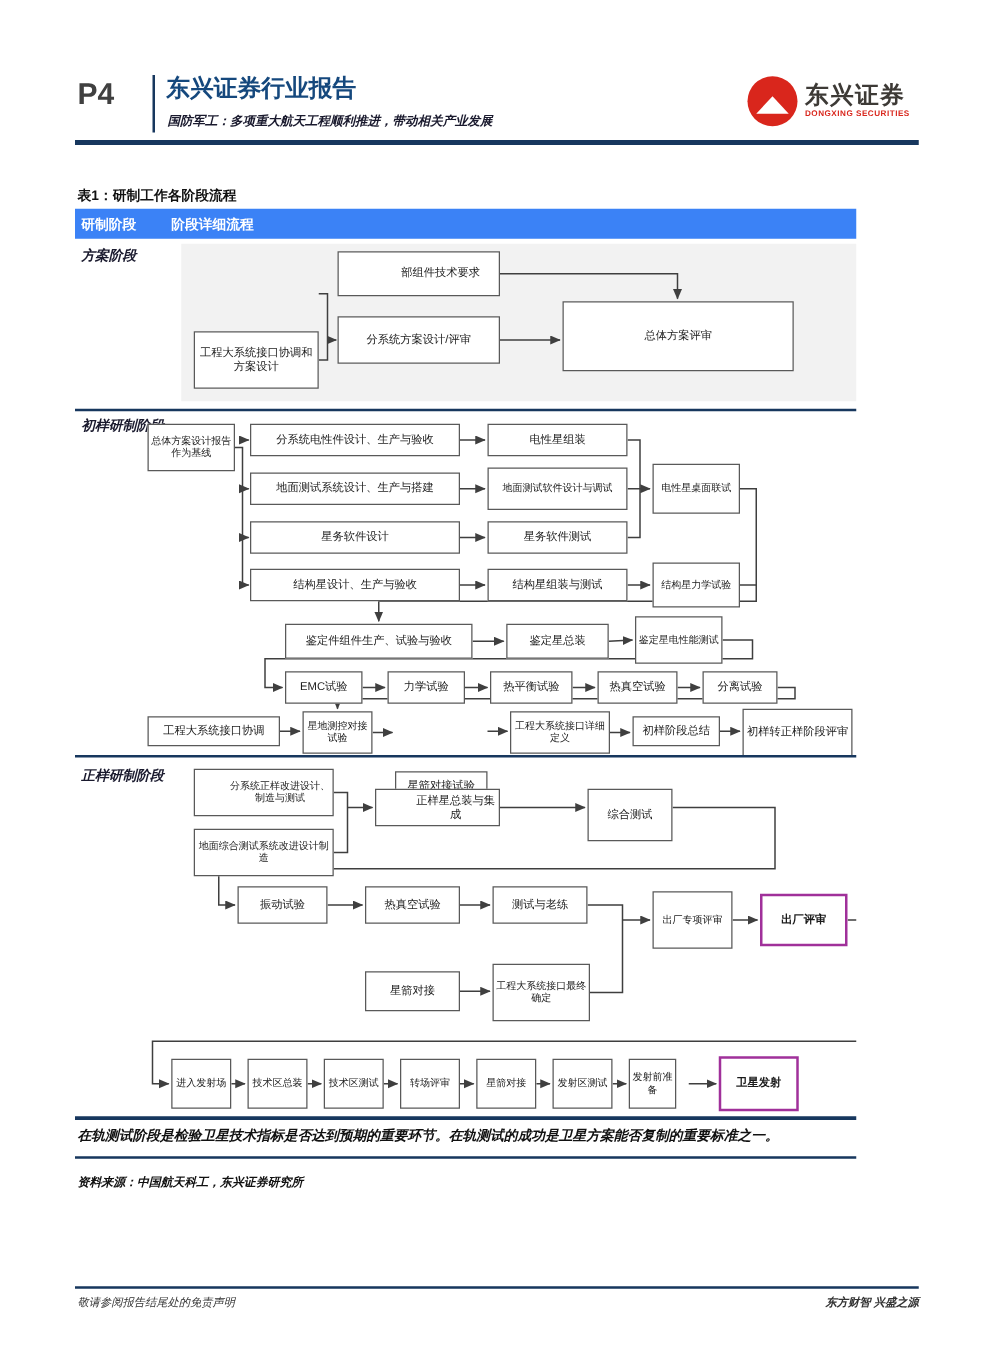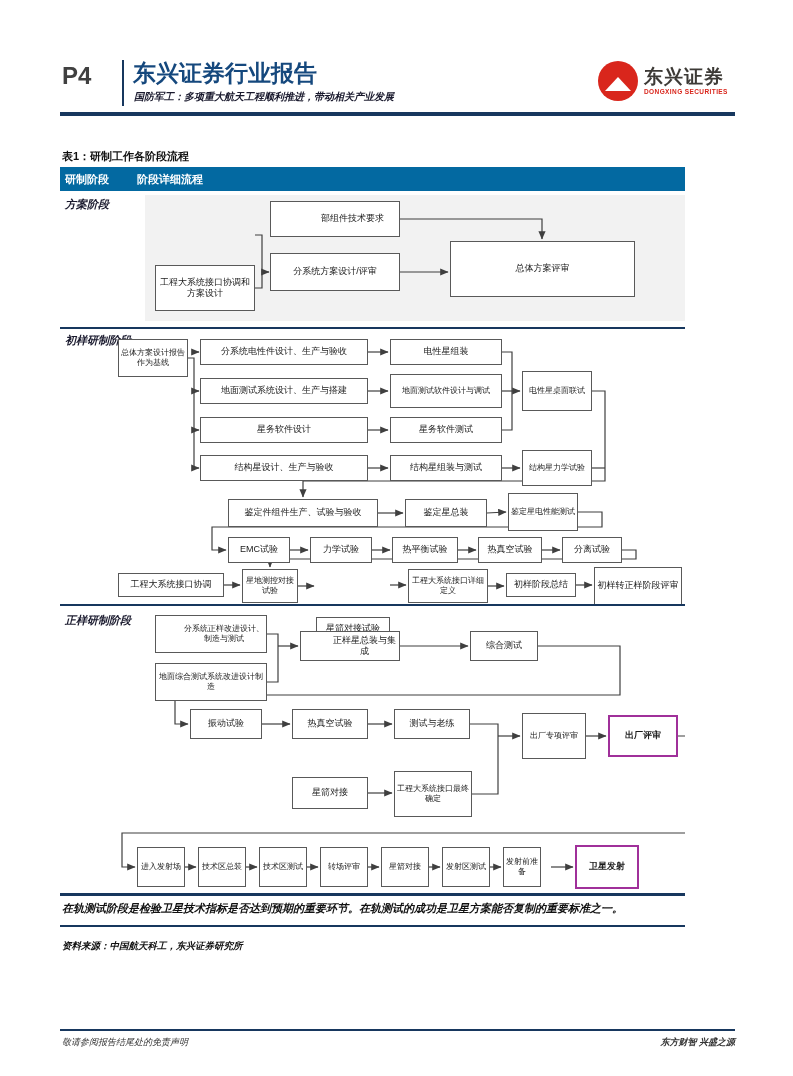--- a/index.html
+++ b/index.html
@@ -2,33 +2,33 @@
 <html><head>
 <meta charset="utf-8">
 <style>
   html,body{margin:0;padding:0;}
   body{width:793px;height:1076px;background:#ffffff;position:relative;
        font-family:"Liberation Sans","DejaVu Sans",sans-serif;color:#222;}
   .abs{position:absolute;}
   
   .page-num{left:62px;top:62px;font-size:24px;color:#404040;font-weight:bold;}
   .hdr-divider{left:122px;top:60px;width:2px;height:46px;background:#17375E;}
-  .hdr-title{left:133px;top:58px;font-size:23px;font-weight:bold;color:#15487d;}
+  .hdr-title{left:133px;top:58px;font-size:19px;font-weight:bold;color:#15487d;}
   .hdr-sub{left:134px;top:90px;font-size:10px;font-weight:bold;font-style:italic;color:#1a1a2e;}
   .logo{left:598px;top:58px;width:145px;height:46px;display:flex;align-items:center;}
   .logo-mark{width:40px;height:40px;border-radius:50%;background:#D9261C;position:relative;flex:0 0 auto;}
   .logo-mark::after{content:"";position:absolute;left:7px;top:16px;width:0;height:0;
      border-left:13px solid transparent;border-right:13px solid transparent;border-bottom:14px solid #ffffff;}
   .logo-text{margin-left:6px;line-height:1;}
   .logo-cn{font-size:19px;font-weight:bold;color:#3d3a36;letter-spacing:1px;}
   .logo-en{font-size:6.5px;color:#D9261C;font-weight:bold;letter-spacing:0.4px;margin-top:3px;}
   .hdr-rule{left:60px;top:112px;width:675px;height:4px;background:#17375E;}
   
   .tbl-title{left:62px;top:149px;font-size:11px;font-weight:bold;color:#111;}
-  .tbl-head{left:60px;top:167px;width:625px;height:24px;background:#0369a1;color:#fff;
+  .tbl-head{left:60px;top:167px;width:625px;height:24px;background:#3b82f6;color:#fff;
             display:flex;align-items:center;font-size:11px;font-weight:bold;}
   .tbl-head .c1{margin-left:5px;width:72px;}
   .row{left:60px;width:625px;}
   .row-sep{left:60px;width:625px;height:2px;background:#17375E;}
   .stage-label{position:absolute;left:5px;top:8px;font-size:11px;font-weight:bold;font-style:italic;color:#1a1a2e;white-space:nowrap;}
   .panel{position:absolute;background:#F2F2F2;}
   .fbox{position:absolute;border:1px solid #595959;background:#ffffff;box-sizing:border-box;
         display:flex;align-items:center;justify-content:center;text-align:center;
         font-size:9px;line-height:1.25;color:#1a1a1a;padding:1px 2px;}
   .fbox.sm{font-size:8px;}
@@ -176,21 +176,21 @@
     <polyline points="186,260 197,260" marker-end="url(#ah3)"></polyline>
     <polyline points="247,260 258,260" marker-end="url(#ah3)"></polyline>
     <polyline points="308,260 319,260" marker-end="url(#ah3)"></polyline>
     <polyline points="369,260 380,260" marker-end="url(#ah3)"></polyline>
     <polyline points="430,260 441,260" marker-end="url(#ah3)"></polyline>
     <polyline points="491,260 513,260" marker-end="url(#ah3)"></polyline>
   </svg>
   <div class="fbox sm" style="left:95px;top:8px;width:112px;height:38px;padding-left:28px;">分系统正样改进设计、制造与测试</div>
   <div class="fbox sm" style="left:95px;top:56px;width:112px;height:38px;">地面综合测试系统改进设计制造</div>
   <div class="fbox" style="left:240px;top:24px;width:100px;height:30px;padding-left:31px;">正样星总装与集成</div>
-  <div class="fbox" style="left:410px;top:24px;width:68px;height:30px;">综合测试</div>
+  <div class="fbox" style="left:410px;top:24px;width:68px;height:42px;">综合测试</div>
   <div class="fbox" style="left:130px;top:102px;width:72px;height:30px;">振动试验</div>
   <div class="fbox" style="left:232px;top:102px;width:76px;height:30px;">热真空试验</div>
   <div class="fbox" style="left:334px;top:102px;width:76px;height:30px;">测试与老练</div>
   <div class="fbox sm" style="left:462px;top:106px;width:64px;height:46px;">出厂专项评审</div>
   <div class="fbox mag" style="left:548px;top:108px;width:70px;height:42px;">出厂评审</div>
   <div class="fbox" style="left:232px;top:170px;width:76px;height:32px;">星箭对接</div>
   <div class="fbox sm" style="left:334px;top:164px;width:78px;height:46px;">工程大系统接口最终确定</div>
   <div class="fbox sm" style="left:77px;top:240px;width:48px;height:40px;">进入发射场</div>
   <div class="fbox sm" style="left:138px;top:240px;width:48px;height:40px;">技术区总装</div>
   <div class="fbox sm" style="left:199px;top:240px;width:48px;height:40px;">技术区测试</div>

